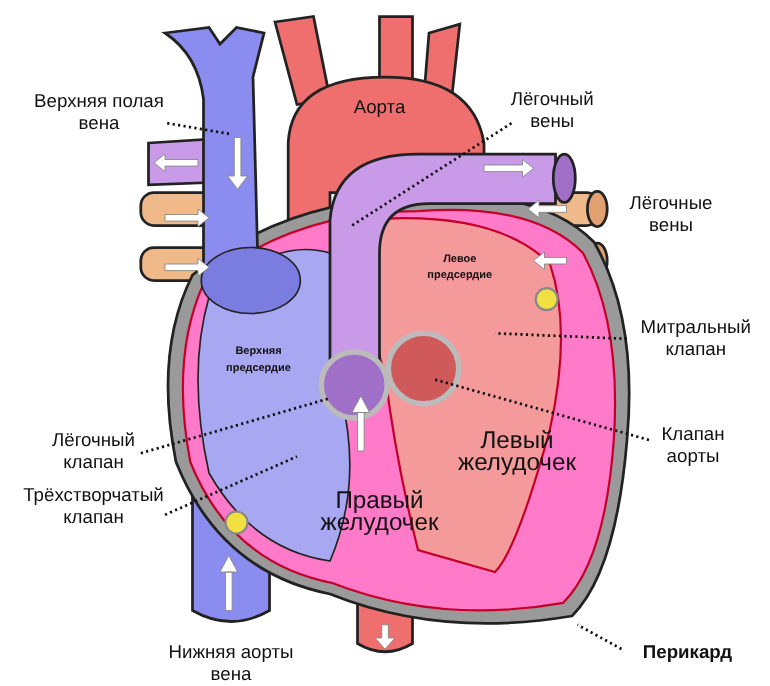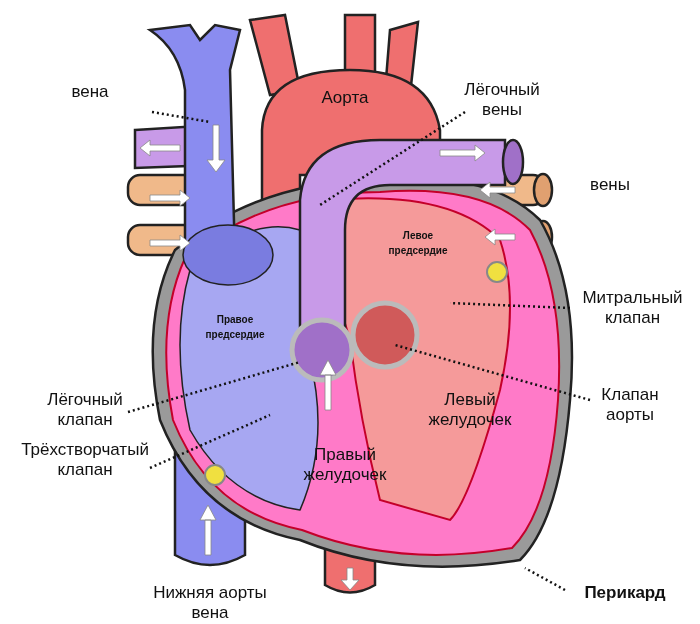--- a/index.html
+++ b/index.html
@@ -1,20 +1,20 @@
 <!DOCTYPE html>
 <html><head>
 <meta charset="utf-8">
 <style>
   html,body{margin:0;padding:0;background:#ffffff;}
   body{width:700px;height:624px;position:relative;overflow:hidden;font-family:"Liberation Sans",sans-serif;}
   svg.heart{position:absolute;left:0;top:0;}
   .lbl{position:absolute;color:#111;font-size:17px;line-height:20px;text-align:center;white-space:nowrap;}
   .lbl.in{font-weight:bold;font-size:10px;line-height:15px;}
-  .lbl.mid{font-size:17px;line-height:20px;}
+  .lbl.mid{font-size:22px;line-height:20px;}
 </style>
 </head>
 <body>
 
 <svg class="heart" width="700" height="624" viewBox="0 0 700 624">
 
   <g stroke="#222" stroke-width="2.5">
     <rect x="128" y="175" width="80" height="30" rx="12" fill="#f0b98a"></rect>
     <rect x="128" y="225" width="80" height="30" rx="12" fill="#f0b98a"></rect>
   </g>
@@ -78,35 +78,37 @@
     <line x1="465" y1="112" x2="320" y2="205"></line>
     <line x1="128" y1="412" x2="300" y2="362"></line>
     <line x1="150" y1="468" x2="270" y2="415"></line>
     <line x1="570" y1="308" x2="450" y2="303"></line>
     <line x1="590" y1="400" x2="395" y2="345"></line>
     <line x1="565" y1="590" x2="525" y2="568"></line>
   </g>
 </svg>
 
 <div class="lbl" style="left:20px;top:82px;width:140px;">
+  <div>Верхняя полая</div>
   <div>вена</div>
 </div>
 <div class="lbl" style="left:447px;top:80px;width:110px;">
   <div>Лёгочный</div>
   <div>вены</div>
 </div>
 <div class="lbl" style="left:555px;top:175px;width:110px;">
+  <div>Лёгочные</div>
   <div>вены</div>
 </div>
 <div class="lbl in" style="left:368px;top:228px;width:100px;">
   <div>Левое</div>
   <div>предсердие</div>
 </div>
 <div class="lbl in" style="left:185px;top:312px;width:100px;">
-  <div>Правое</div>
+  <div>Верхняя</div>
   <div>предсердие</div>
 </div>
 <div class="lbl" style="left:570px;top:288px;width:125px;">
   <div>Митральный</div>
   <div>клапан</div>
 </div>
 <div class="lbl" style="left:30px;top:390px;width:110px;">
   <div>Лёгочный</div>
   <div>клапан</div>
 </div>

